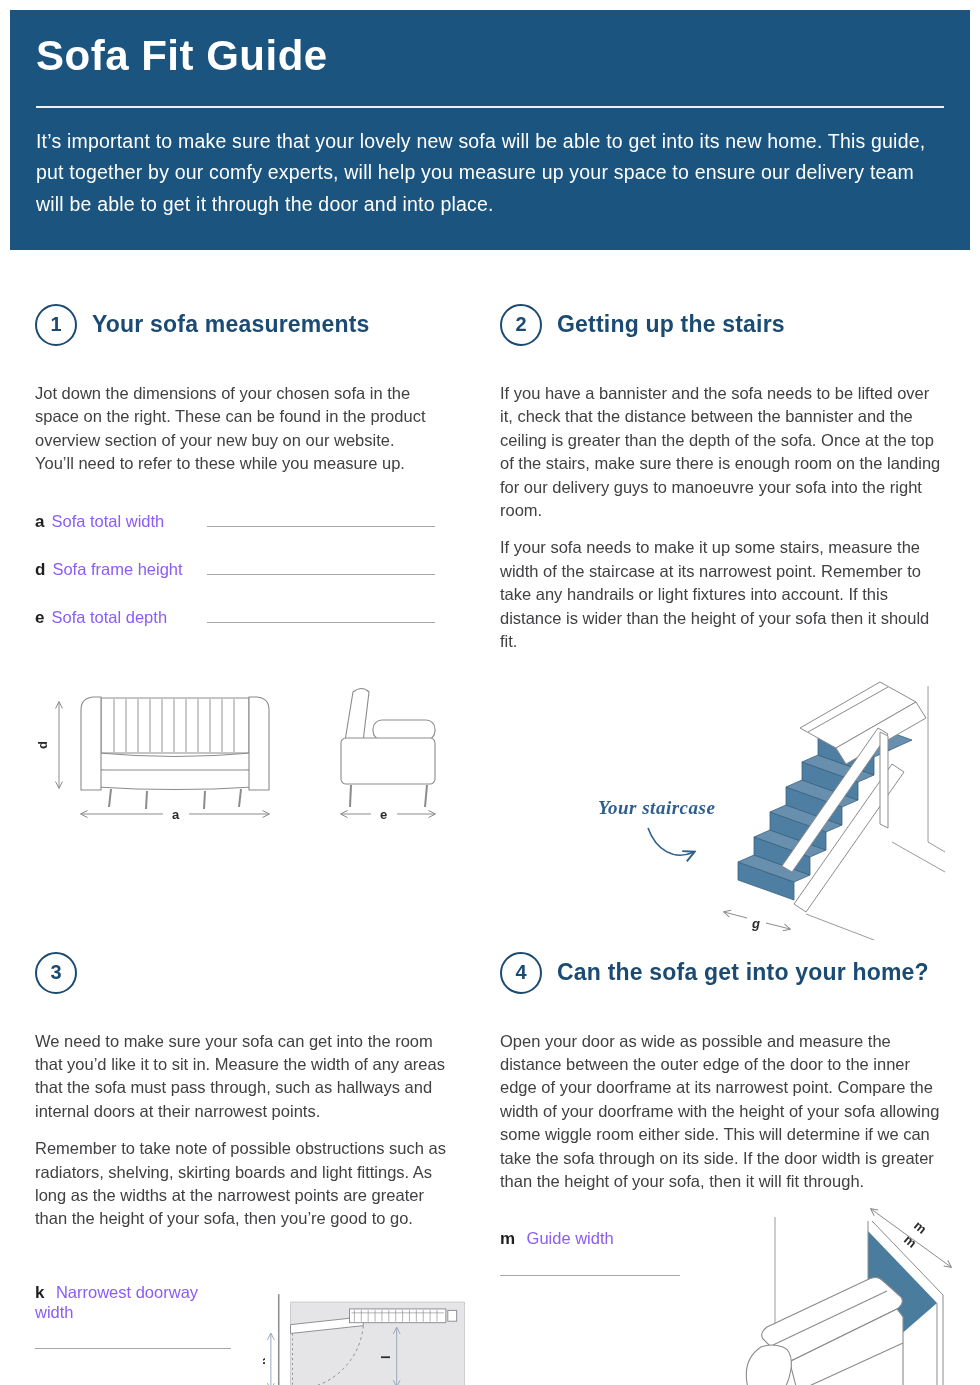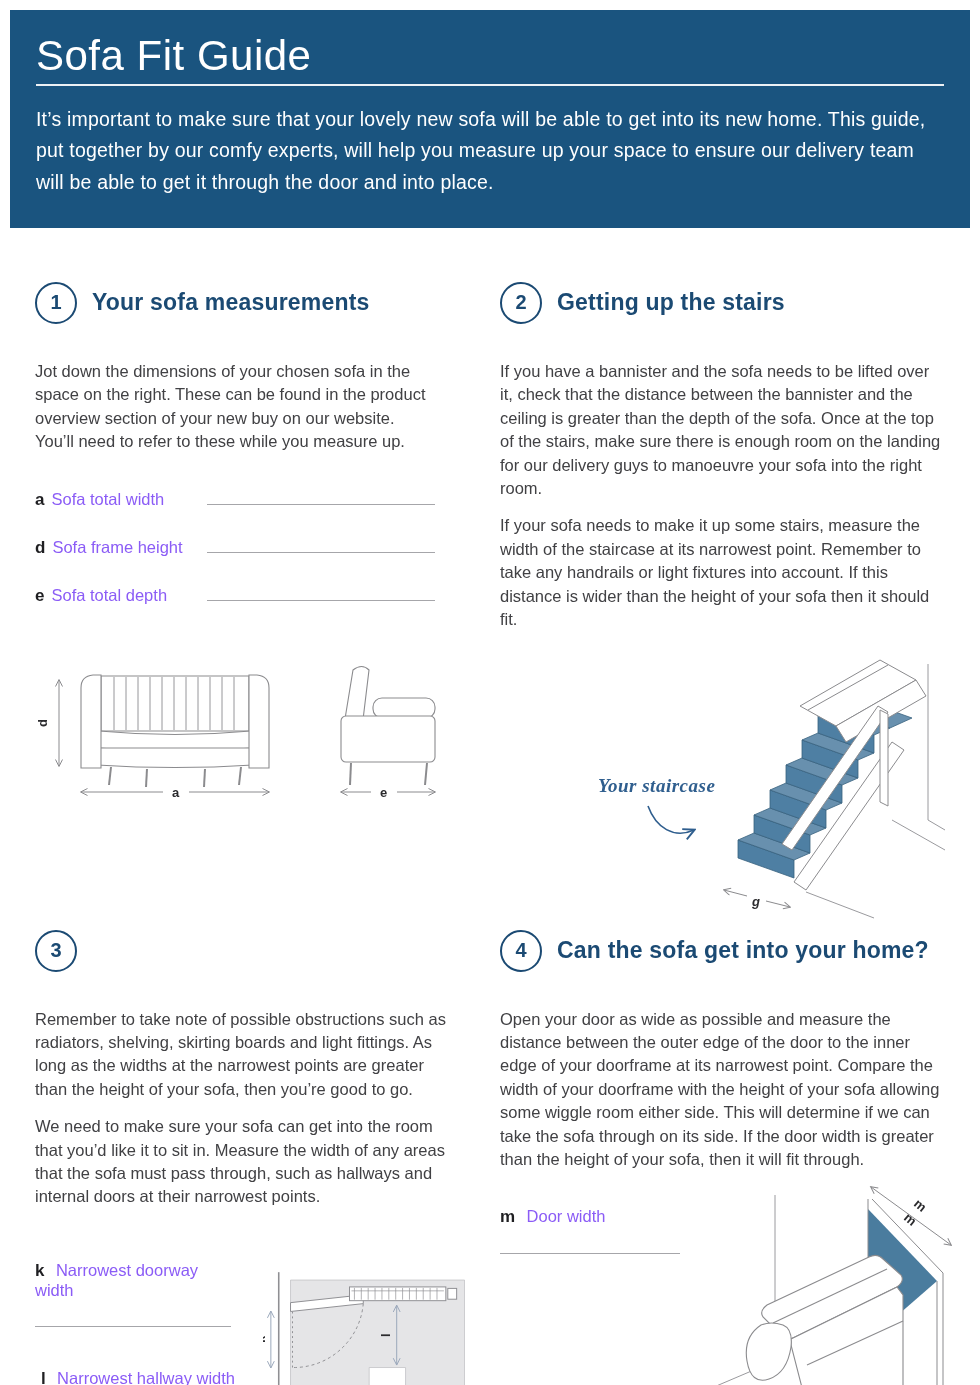--- a/index.html
+++ b/index.html
@@ -2,21 +2,21 @@
 <html><head>
 <meta charset="utf-8">
 <style>
   html,body{margin:0;padding:0;background:#ffffff;}
   .page{
     position:relative;width:980px;height:1385px;background:#ffffff;overflow:hidden;
     font-family:"Liberation Sans", sans-serif;color:#414144;
   }
   
   .header{margin:10px 10px 0;background:#1A547F;color:#fff;padding:22px 26px 30px;}
-  .header h1{margin:0 0 4px;font-size:42px;font-weight:400;letter-spacing:.5px;line-height:1.15;}
+  .header h1{margin:0 0 26px;font-size:42px;font-weight:700;letter-spacing:.5px;line-height:1.15;}
   .header .divider{height:2px;background:rgba(255,255,255,.92);margin:0 0 18px;}
   .header .intro{font-size:19.5px;font-weight:400;line-height:1.6;letter-spacing:.2px;max-width:925px;}
   
   .main{padding:0 35px;}
   .grid{display:grid;grid-template-columns:430px 445px;column-gap:35px;
         grid-template-rows:minmax(586px,auto) auto;margin-top:54px;}
   section{position:relative;}
   .sec-head{display:flex;align-items:center;}
   .num-circle{width:38px;height:38px;border:2.5px solid #1B4A73;border-radius:50%;
       display:flex;align-items:center;justify-content:center;font-size:20px;font-weight:700;
@@ -199,22 +199,22 @@
             <text class="annot" x="98" y="134">Your staircase</text>
             <path d="M148,148 C156,170 174,181 194,172" fill="none" stroke="#2F5E8E" stroke-width="1.6" marker-end="url(#arB)"></path>
           </svg>
         </div>
       </section>
 
       <section>
         <div class="sec-head">
           <div class="num-circle">3</div>
         </div>
+        <p class="body-p" style="max-width:425px">We need to make sure your sofa can get into the room that you’d like it to sit in. Measure the width of any areas that the sofa must pass through, such as hallways and internal doors at their narrowest points.</p>
         <p class="body-p" style="max-width:425px">Remember to take note of possible obstructions such as radiators, shelving, skirting boards and light fittings. As long as the widths at the narrowest points are greater than the height of your sofa, then you’re good to go.</p>
-        <p class="body-p" style="max-width:425px">We need to make sure your sofa can get into the room that you’d like it to sit in. Measure the width of any areas that the sofa must pass through, such as hallways and internal doors at their narrowest points.</p>
 
         <div class="s3-bottom">
           <div class="s3-fields">
             <div class="field-block">
               <span class="f-letter">k</span>
               <span class="f-label">Narrowest doorway width</span>
               <div class="f-line" style="width:196px"></div>
             </div>
             <div class="field-block fb2">
               <span class="f-letter">l</span>
@@ -265,21 +265,21 @@
       <section>
         <div class="sec-head">
           <div class="num-circle">4</div>
           <div class="sec-title">Can the sofa get into your home?</div>
         </div>
         <p class="body-p">Open your door as wide as possible and measure the distance between the outer edge of the door to the inner edge of your doorframe at its narrowest point. Compare the width of your doorframe with the height of your sofa allowing some wiggle room either side. This will determine if we can take the sofa through on its side. If the door width is greater than the height of your sofa, then it will fit through.</p>
 
         <div class="door-wrap">
           <div class="field-block">
             <span class="f-letter">m</span>
-            <span class="f-label">Door width</span>
+            <span class="f-label">Guide width</span>
             <div class="f-line" style="width:180px"></div>
           </div>
 
           <svg width="292" height="258" viewBox="0 0 292 258">
             <defs>
               <marker id="arD" markerWidth="9" markerHeight="9" refX="7.5" refY="4" orient="auto-start-reverse">
                 <path d="M1,0.5 L8,4 L1,7.5" fill="none" stroke="#8b8b8e" stroke-width="1"></path>
               </marker>
             </defs>
             <g stroke="#9a9a9e" stroke-width="1" fill="none">

